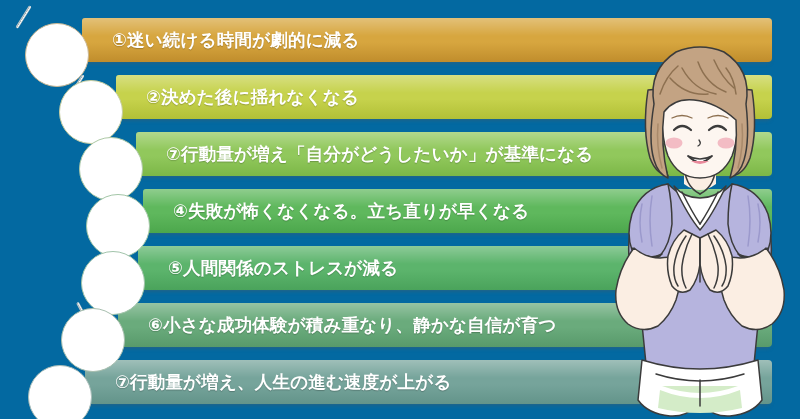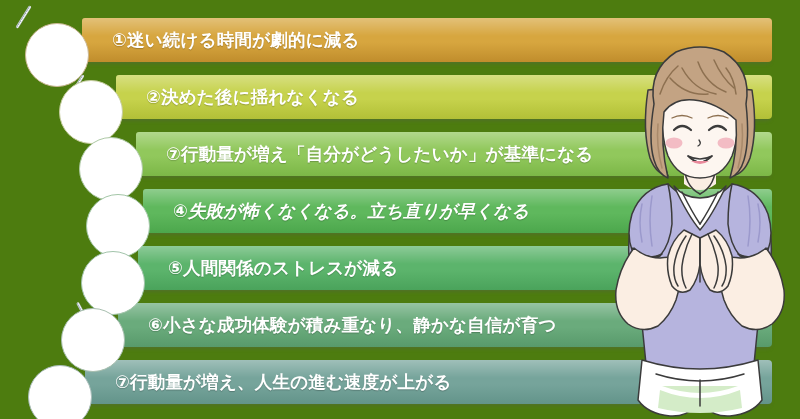--- a/index.html
+++ b/index.html
@@ -3,21 +3,21 @@
 <meta charset="utf-8">
 <style>
   html,body{margin:0;padding:0;}
   body{
     width:800px;height:419px;
     background:#ffffff;
     font-family:"Liberation Sans","DejaVu Sans",sans-serif;
     overflow:hidden;
     position:relative;
   }
-  #stage{position:relative;width:800px;height:419px;overflow:hidden;background:#4d7c0f;}
+  #stage{position:relative;width:800px;height:419px;overflow:hidden;background:#0369a1;}
 
   
   .row{position:absolute;height:44px;}
   .bar{
     position:absolute;top:0;left:0;height:44px;
     border-radius:3px 4px 4px 3px;
     box-shadow:0 3px 4px -2px rgba(90,90,90,.45);
   }
   .bar::after{ 
     content:"";position:absolute;left:0;top:0;right:0;height:42%;
@@ -84,21 +84,21 @@
       <div class="row" style="top: 75px; left: 0px; width: 680px;">
         <div class="bar" style="left: 116px; width: 656px; background: linear-gradient(rgb(198, 210, 76) 0%, rgb(198, 210, 76) 55%, rgb(178, 192, 55) 100%);"></div>
         <div class="bar-label" style="left: 146px;">②決めた後に揺れなくなる</div>
         <div class="circle" style="left: 59px; top: 5px; border: 1.4px solid rgb(198, 205, 160);"></div>
       </div>
       <div class="row" style="top: 132px; left: 0px; width: 800px;">
         <div class="bar" style="left: 136px; width: 636px; background: linear-gradient(rgb(145, 200, 92) 0%, rgb(145, 200, 92) 55%, rgb(124, 183, 71) 100%);"></div>
         <div class="bar-label" style="left: 166px;">⑦行動量が増え「自分がどうしたいか」が基準になる</div>
         <div class="circle" style="left: 79px; top: 5px; border: 1.4px solid rgb(174, 201, 166);"></div>
       </div>
-      <div class="row" style="top: 189px; left: 0px; width: 652px; font-style: italic;">
+      <div class="row" style="top: 189px; left: 0px; width: 652px;">
         <div class="bar" style="left: 143px; width: 629px; background: linear-gradient(rgb(95, 184, 93) 0%, rgb(95, 184, 93) 55%, rgb(76, 167, 76) 100%);"></div>
         <div class="bar-label" style="left: 173px;">④失敗が怖くなくなる。立ち直りが早くなる</div>
         <div class="circle" style="left: 86px; top: 5px; border: 1.4px solid rgb(163, 198, 167);"></div>
       </div>
       <div class="row" style="top: 246px; left: 0px; width: 716px; border-radius: 21px;">
         <div class="bar" style="left: 138px; width: 634px; background: linear-gradient(rgb(92, 180, 108) 0%, rgb(92, 180, 108) 55%, rgb(74, 163, 91) 100%);"></div>
         <div class="bar-label" style="left: 168px;">⑤人間関係のストレスが減る</div>
         <div class="circle" style="left: 81px; top: 5px; border: 1.4px solid rgb(162, 196, 171);"></div>
       </div>
       <div class="row" style="top: 303px; left: 0px; width: 732px;">

